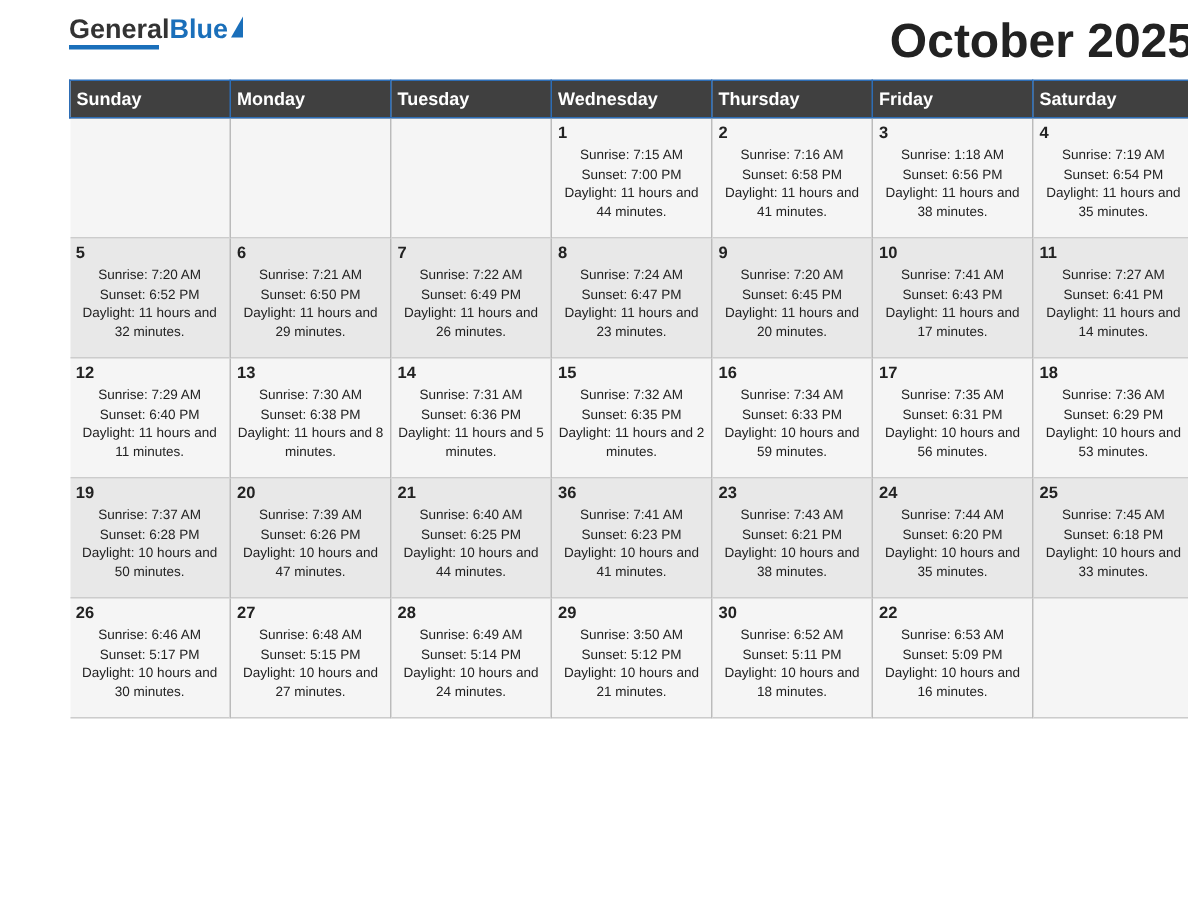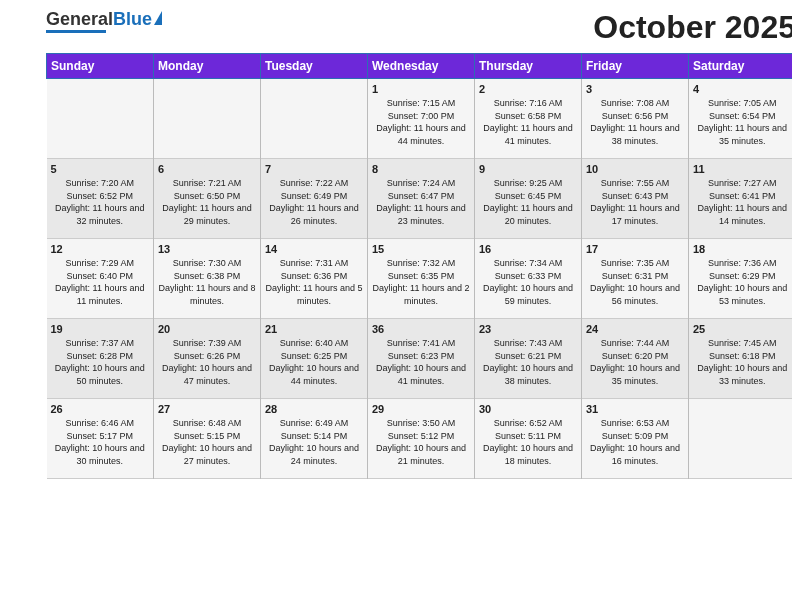--- a/index.html
+++ b/index.html
@@ -63,21 +63,21 @@
     .subtitle {
       font-size: 14px;
       color: #444;
     }
     table {
       width: 100%;
       border-collapse: collapse;
       table-layout: fixed;
     }
     thead tr th {
-      background: #6d28d9;
+      background: #404040;
       color: #fff;
       font-size: 12px;
       font-weight: bold;
       padding: 5px 4px;
       text-align: left;
       border: 1px solid #2d6db5;
     }
     tbody tr {
       border-bottom: 1px solid #ccc;
     }
@@ -156,28 +156,28 @@
           </td>
           <td>
             <span class="day-num">2</span>
             <div class="day-info">Sunrise: 7:16 AM
 Sunset: 6:58 PM
 Daylight: 11 hours
 and 41 minutes.</div>
           </td>
           <td>
             <span class="day-num">3</span>
-            <div class="day-info">Sunrise: 7:08 AM
+            <div class="day-info">Sunrise: 1:18 AM
 Sunset: 6:56 PM
 Daylight: 11 hours
 and 38 minutes.</div>
           </td>
           <td>
             <span class="day-num">4</span>
-            <div class="day-info">Sunrise: 7:05 AM
+            <div class="day-info">Sunrise: 7:19 AM
 Sunset: 6:54 PM
 Daylight: 11 hours
 and 35 minutes.</div>
           </td>
         </tr>
         <tr>
           <td>
             <span class="day-num">5</span>
             <div class="day-info">Sunrise: 7:20 AM
 Sunset: 6:52 PM
@@ -200,28 +200,28 @@
           </td>
           <td>
             <span class="day-num">8</span>
             <div class="day-info">Sunrise: 7:24 AM
 Sunset: 6:47 PM
 Daylight: 11 hours
 and 23 minutes.</div>
           </td>
           <td>
             <span class="day-num">9</span>
-            <div class="day-info">Sunrise: 9:25 AM
+            <div class="day-info">Sunrise: 7:20 AM
 Sunset: 6:45 PM
 Daylight: 11 hours
 and 20 minutes.</div>
           </td>
           <td>
             <span class="day-num">10</span>
-            <div class="day-info">Sunrise: 7:55 AM
+            <div class="day-info">Sunrise: 7:41 AM
 Sunset: 6:43 PM
 Daylight: 11 hours
 and 17 minutes.</div>
           </td>
           <td>
             <span class="day-num">11</span>
             <div class="day-info">Sunrise: 7:27 AM
 Sunset: 6:41 PM
 Daylight: 11 hours
 and 14 minutes.</div>
@@ -359,21 +359,21 @@
 and 21 minutes.</div>
           </td>
           <td>
             <span class="day-num">30</span>
             <div class="day-info">Sunrise: 6:52 AM
 Sunset: 5:11 PM
 Daylight: 10 hours
 and 18 minutes.</div>
           </td>
           <td>
-            <span class="day-num">31</span>
+            <span class="day-num">22</span>
             <div class="day-info">Sunrise: 6:53 AM
 Sunset: 5:09 PM
 Daylight: 10 hours
 and 16 minutes.</div>
           </td>
           <td></td>
         </tr>
       </tbody>
   </table>
 </div>

